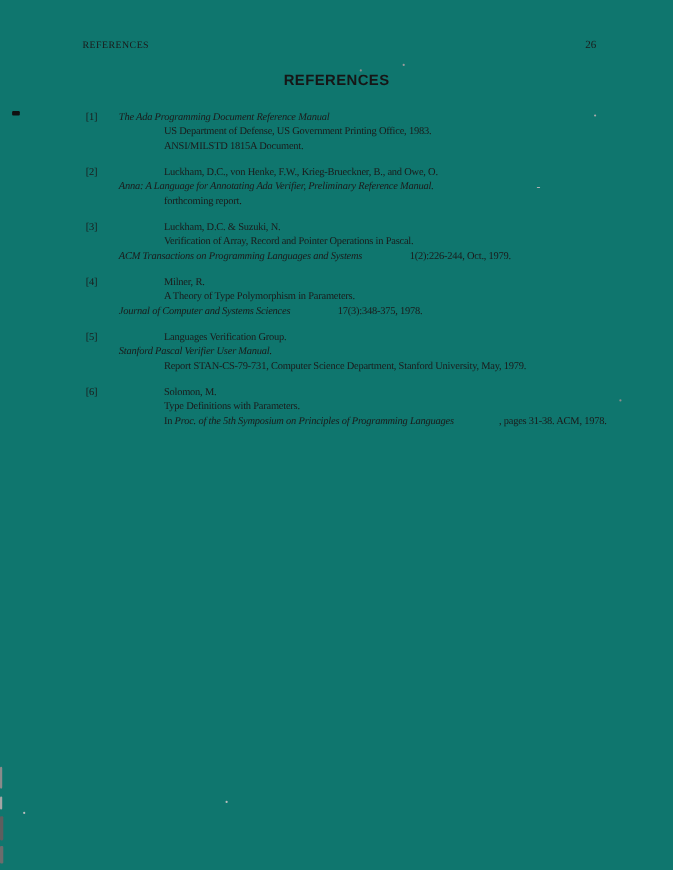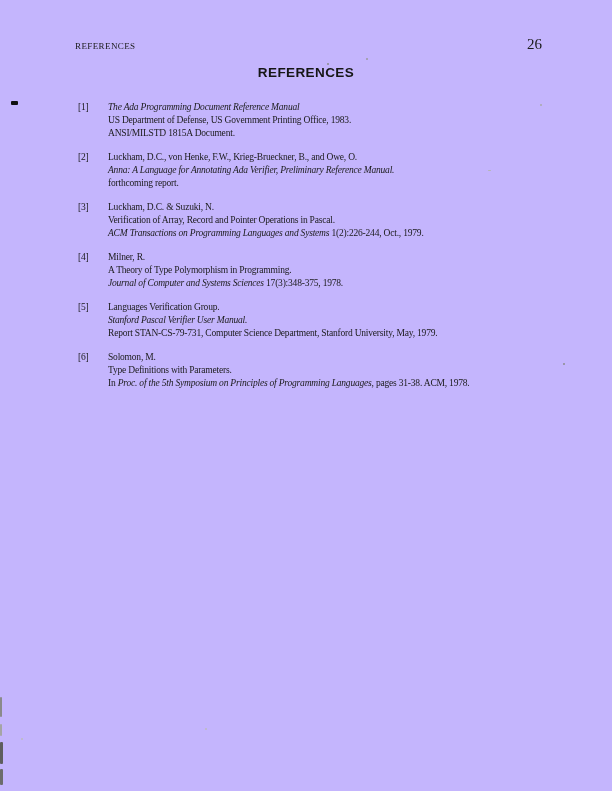--- a/index.html
+++ b/index.html
@@ -4,38 +4,38 @@
 <style>
   html, body {
     margin: 0;
     padding: 0;
     background: #ffffff;
   }
   .page {
     position: relative;
     width: 612px;
     height: 791px;
-    background: #c4b5fd;
+    background: #0f766e;
     overflow: hidden;
     font-family: "Liberation Serif", serif;
     color: #1b1b1b;
   }
   .running-header {
     position: absolute;
     top: 36px;
     left: 75px;
     right: 70px;
     display: flex;
     justify-content: space-between;
     align-items: baseline;
     font-size: 9px;
     letter-spacing: 0.4px;
   }
   .running-header .pagenum {
-    font-size: 15px;
+    font-size: 10px;
     letter-spacing: 0;
   }
   .doc-title {
     position: absolute;
     top: 65px;
     left: 0;
     width: 100%;
     margin: 0;
     text-align: center;
     font-family: "Liberation Sans", sans-serif;
@@ -61,21 +61,21 @@
     flex: 0 0 30px;
     white-space: nowrap;
   }
   .ref-body {
     flex: 1 1 auto;
   }
   .ref-line {
     white-space: nowrap;
   }
   .it { font-style: italic; }
-  .rm { font-style: normal; }
+  .rm { font-style: normal; margin-left: 41px; }
   .artifacts { position: absolute; inset: 0; pointer-events: none; }
   .mark { position: absolute; border-radius: 1px; }
 </style>
 </head>
 <body>
 
 <div class="page">
 
   <div class="running-header">
     <span>REFERENCES</span>
@@ -106,21 +106,21 @@
         <div class="ref-body">
           <div class="ref-line"><span class="rm">Luckham, D.C. &amp; Suzuki, N.</span></div>
           <div class="ref-line"><span class="rm">Verification of Array, Record and Pointer Operations in Pascal.</span></div>
           <div class="ref-line"><span class="it">ACM Transactions on Programming Languages and Systems</span><span class="rm"> 1(2):226-244, Oct., 1979.</span></div>
         </div>
       </div>
       <div class="ref">
         <span class="ref-label">[4]</span>
         <div class="ref-body">
           <div class="ref-line"><span class="rm">Milner, R.</span></div>
-          <div class="ref-line"><span class="rm">A Theory of Type Polymorphism in Programming.</span></div>
+          <div class="ref-line"><span class="rm">A Theory of Type Polymorphism in Parameters.</span></div>
           <div class="ref-line"><span class="it">Journal of Computer and Systems Sciences</span><span class="rm"> 17(3):348-375, 1978.</span></div>
         </div>
       </div>
       <div class="ref">
         <span class="ref-label">[5]</span>
         <div class="ref-body">
           <div class="ref-line"><span class="rm">Languages Verification Group.</span></div>
           <div class="ref-line"><span class="it">Stanford Pascal Verifier User Manual.</span></div>
           <div class="ref-line"><span class="rm">Report STAN-CS-79-731, Computer Science Department, Stanford University, May, 1979.</span></div>
         </div>

